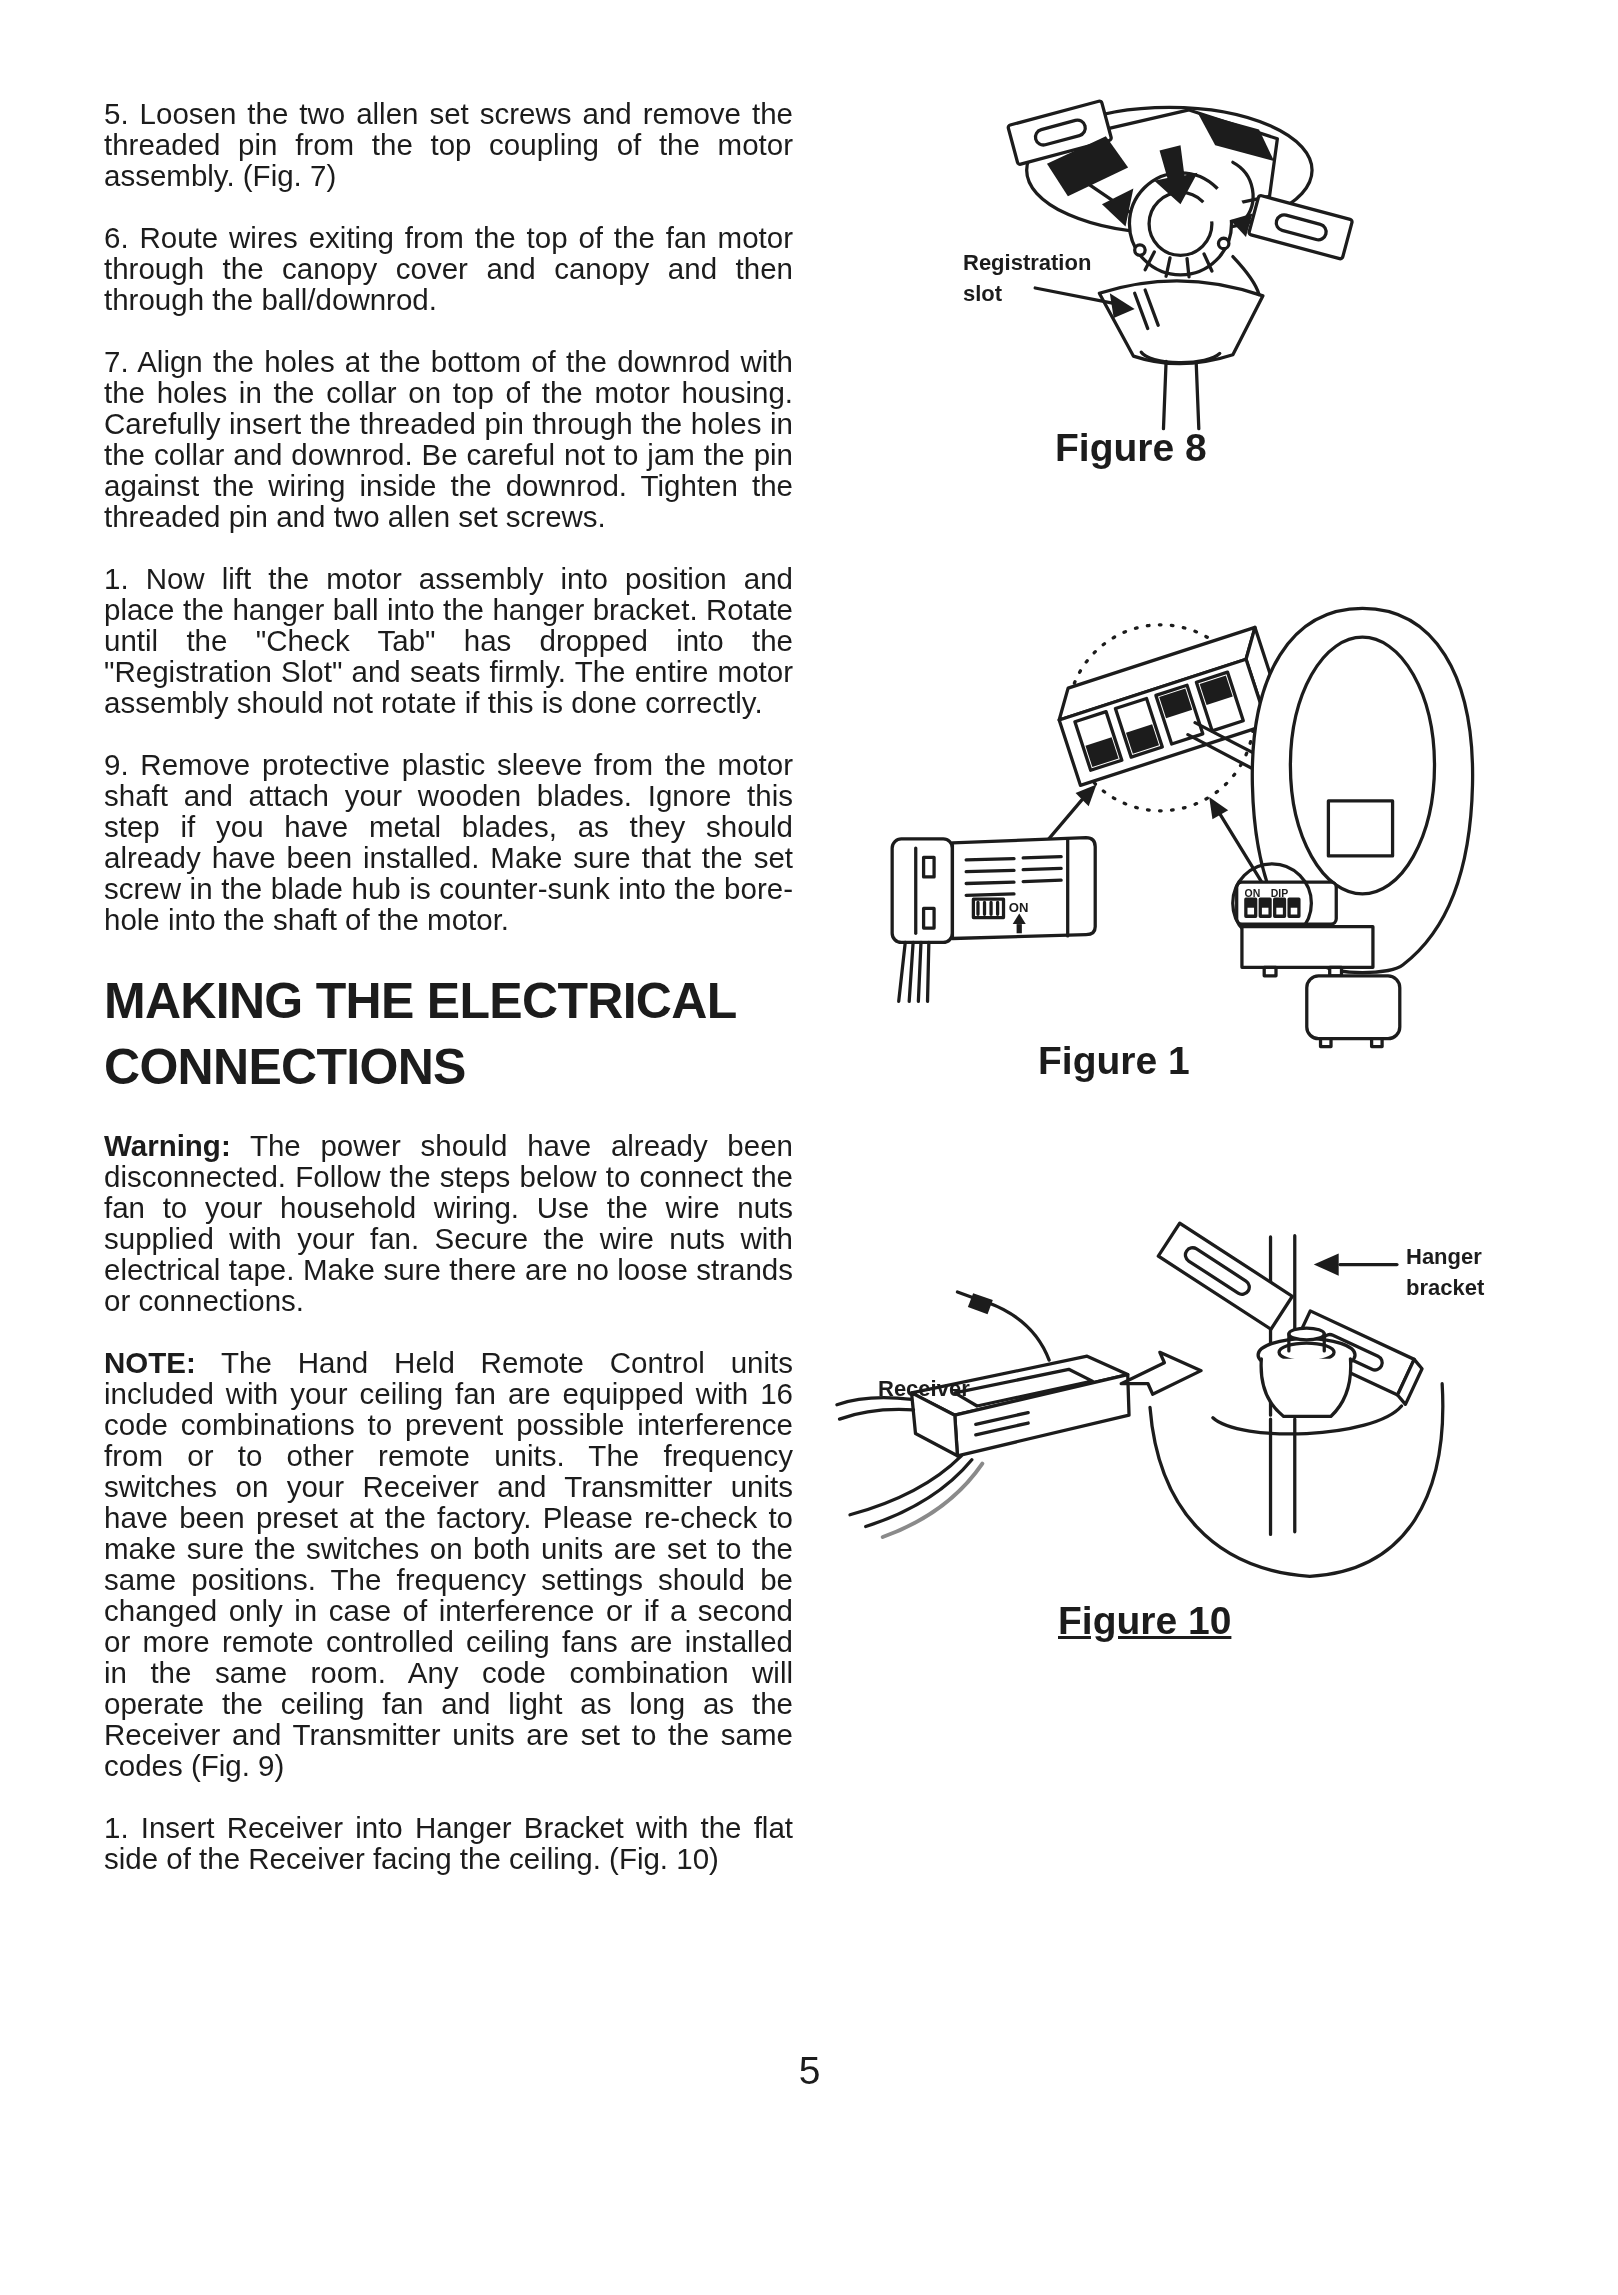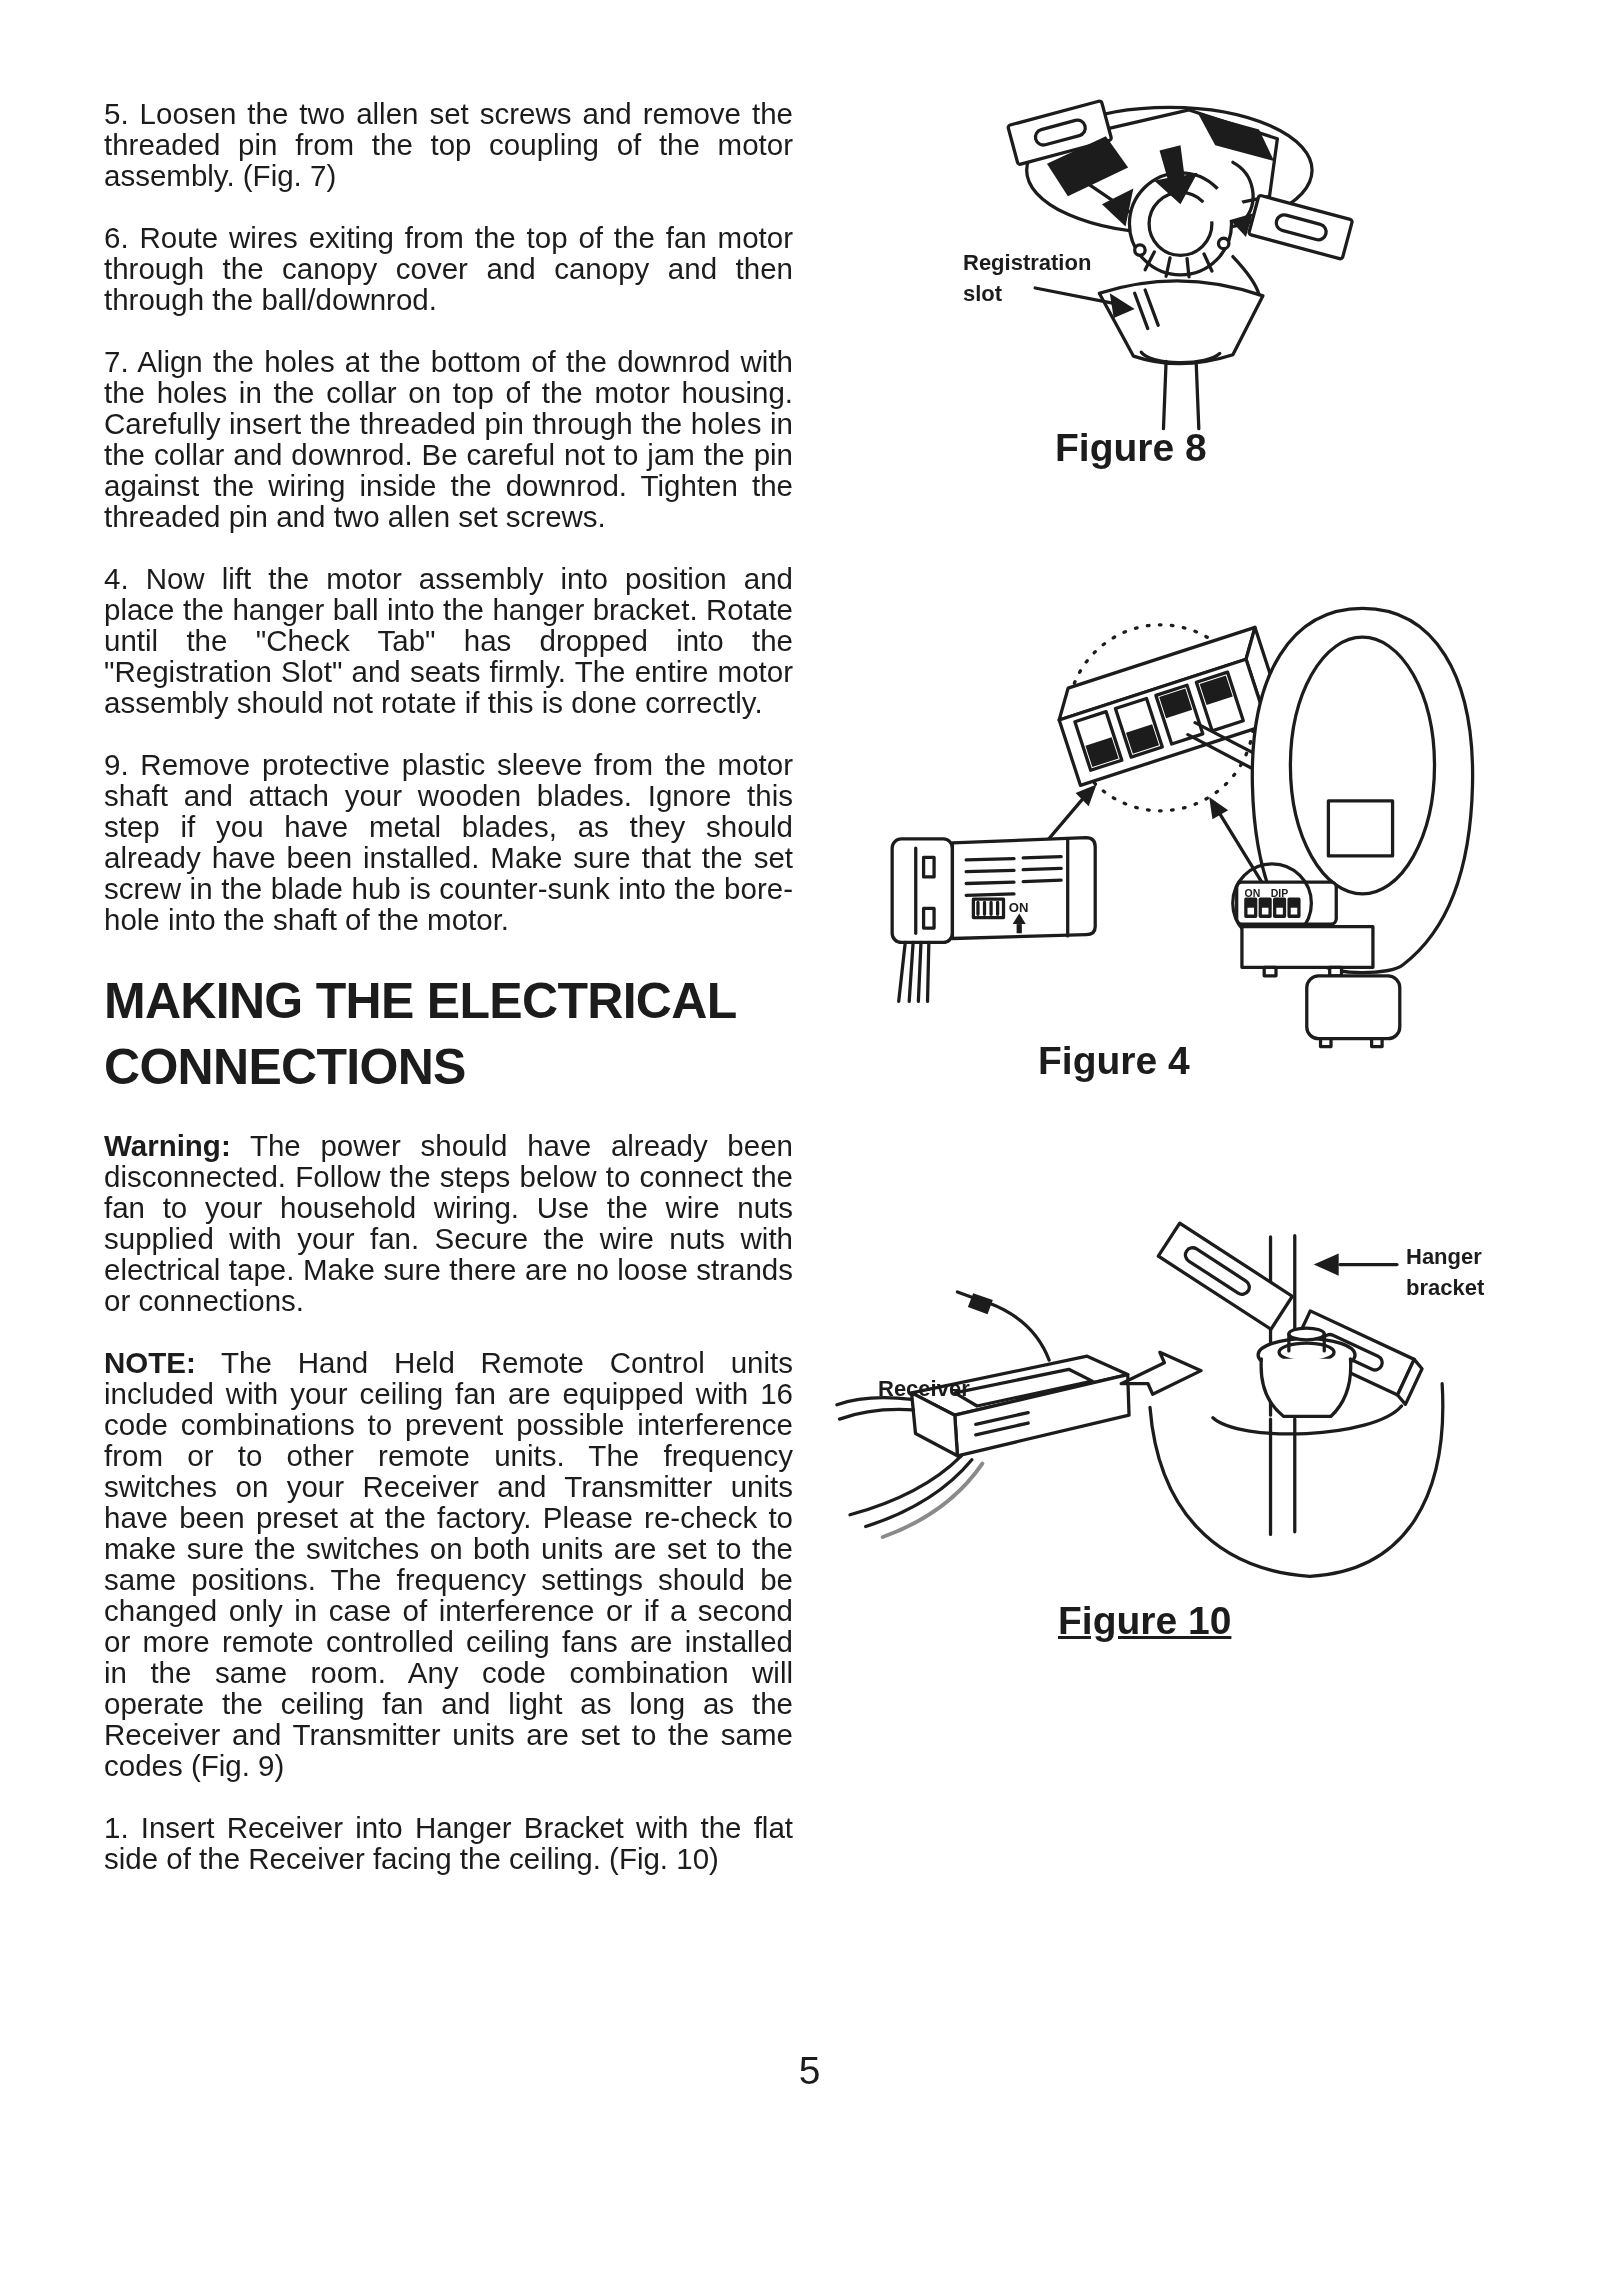--- a/index.html
+++ b/index.html
@@ -22,21 +22,21 @@
 </style>
 </head>
 <body>
 
 <div class="page">
 
   <div class="text-col">
     <p><b></b><span>5. Loosen the two allen set screws and remove the threaded pin from the top coupling of the motor assembly. (Fig. 7)</span></p>
     <p><b></b><span>6. Route wires exiting from the top of the fan motor through the canopy cover and canopy and then through the ball/downrod.</span></p>
     <p><b></b><span>7. Align the holes at the bottom of the downrod with the holes in the collar on top of the motor housing. Carefully insert the threaded pin through the holes in the collar and downrod. Be careful not to jam the pin against the wiring inside the downrod. Tighten the threaded pin and two allen set screws.</span></p>
-    <p><b></b><span>4. Now lift the motor assembly into position and place the hanger ball into the hanger bracket. Rotate until the "Check Tab" has dropped into the "Registration Slot" and seats firmly. The entire motor assembly should not rotate if this is done correctly.</span></p>
+    <p><b></b><span>1. Now lift the motor assembly into position and place the hanger ball into the hanger bracket. Rotate until the "Check Tab" has dropped into the "Registration Slot" and seats firmly. The entire motor assembly should not rotate if this is done correctly.</span></p>
     <p><b></b><span>9. Remove protective plastic sleeve from the motor shaft and attach your wooden blades. Ignore this step if you have metal blades, as they should already have been installed. Make sure that the set screw in the blade hub is counter-sunk into the bore-hole into the shaft of the motor.</span></p>
 
     <h1 class="section-heading"><span>MAKING THE ELECTRICAL</span><br><span>CONNECTIONS</span></h1>
 
     <p><b>Warning:</b><span> The power should have already been disconnected. Follow the steps below to connect the fan to your household wiring. Use the wire nuts supplied with your fan. Secure the wire nuts with electrical tape. Make sure there are no loose strands or connections.</span></p>
     <p><b>NOTE:</b><span> The Hand Held Remote Control units included with your ceiling fan are equipped with 16 code combinations to prevent possible interference from or to other remote units. The frequency switches on your Receiver and Transmitter units have been preset at the factory. Please re-check to make sure the switches on both units are set to the same positions. The frequency settings should be changed only in case of interference or if a second or more remote controlled ceiling fans are installed in the same room. Any code combination will operate the ceiling fan and light as long as the Receiver and Transmitter units are set to the same codes (Fig. 9)</span></p>
     <p><b></b><span>1. Insert Receiver into Hanger Bracket with the flat side of the Receiver facing the ceiling. (Fig. 10)</span></p>
   </div>
 
   <div class="fig" style="left:937px;top:98px;width:432px;height:380px;">
@@ -154,21 +154,21 @@
         <text class="t12" x="610" y="526">1 2 3 4</text>
         <circle class="ln" cx="652" cy="478" r="60" stroke-width="4.5"></circle>
         <rect class="wf" x="606" y="514" width="200" height="62" stroke-width="4"></rect>
         <rect class="wf" x="640" y="576" width="18" height="13" stroke-width="3.5"></rect>
         <rect class="wf" x="740" y="576" width="18" height="13" stroke-width="3.5"></rect>
         <rect class="wf" x="705" y="589" width="142" height="96" rx="18"></rect>
         <rect class="wf" x="726" y="685" width="16" height="12" stroke-width="3.5"></rect>
         <rect class="wf" x="804" y="685" width="16" height="12" stroke-width="3.5"></rect>
       </g>
     </svg>
-    <div class="fig-caption" style="left:193px;top:449px;width:262px;">Figure 4</div>
+    <div class="fig-caption" style="left:193px;top:449px;width:262px;">Figure 1</div>
   </div>
 
   <div class="fig" style="left:812px;top:1199px;width:714px;height:452px;">
     <svg width="714" height="452" viewBox="0 0 1090 690">
 
       <path class="ln" d="M 700,58 L 700,330 M 737,56 L 737,330"></path>
 
       <g>
         <g transform="translate(545,62) rotate(33)">
           <rect class="wf" x="0" y="-30" width="205" height="60"></rect>

